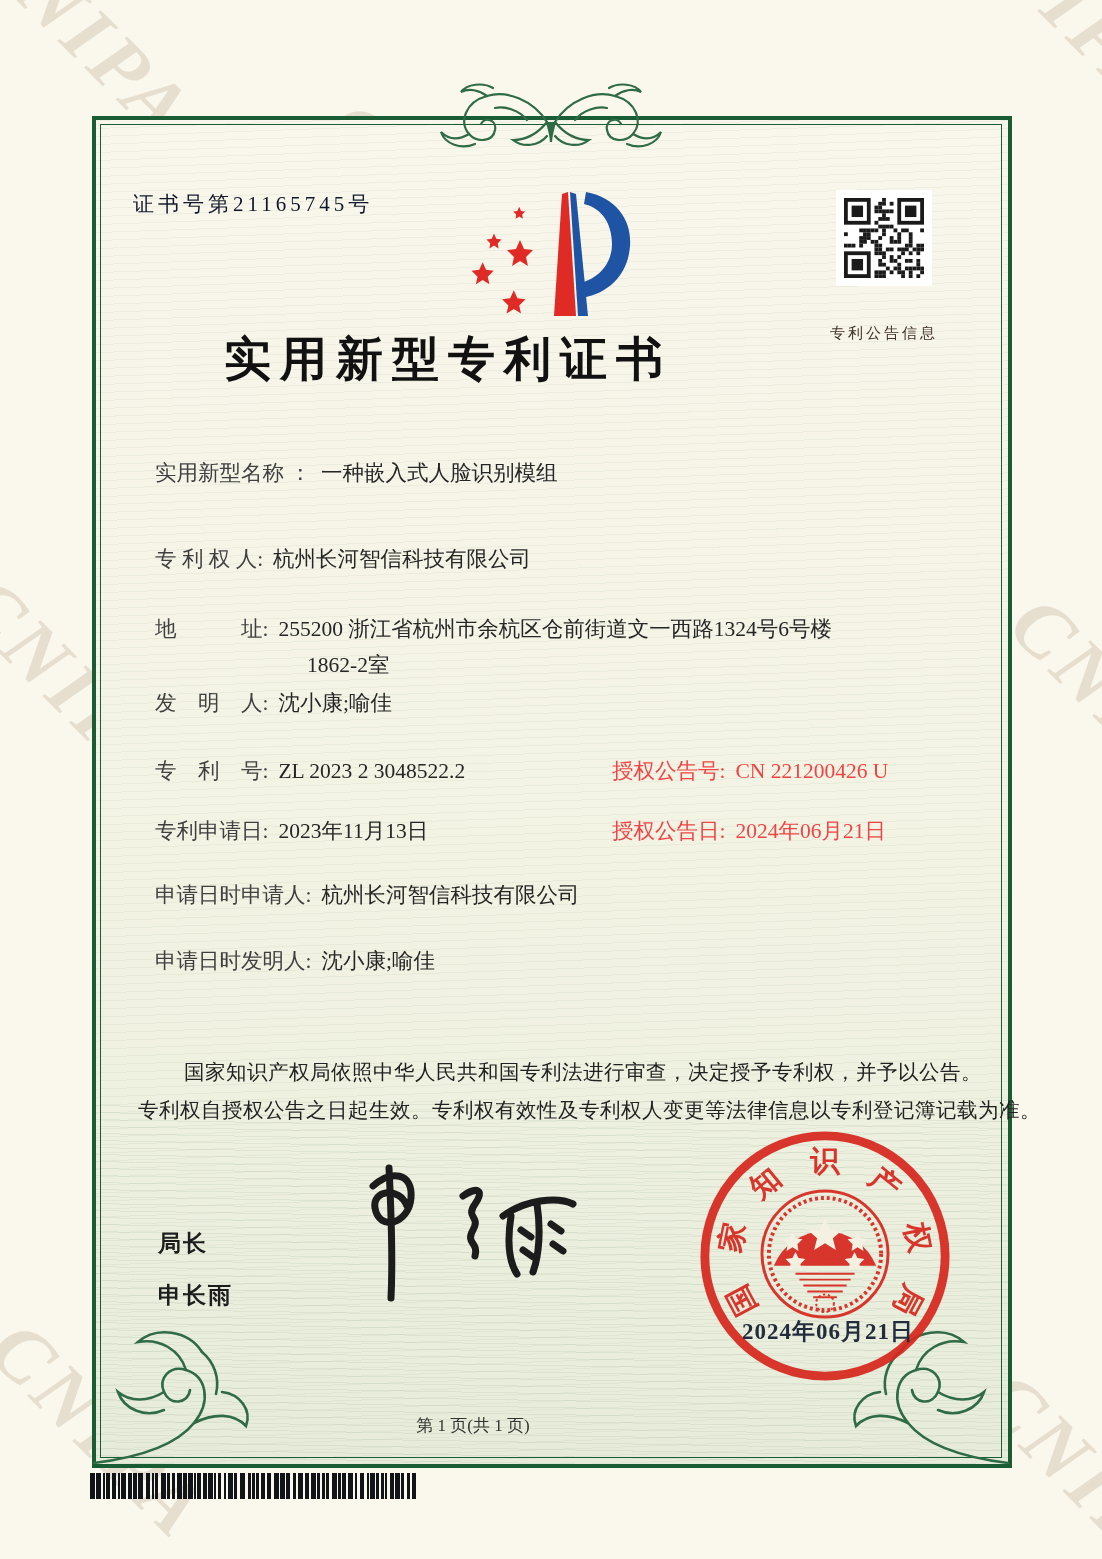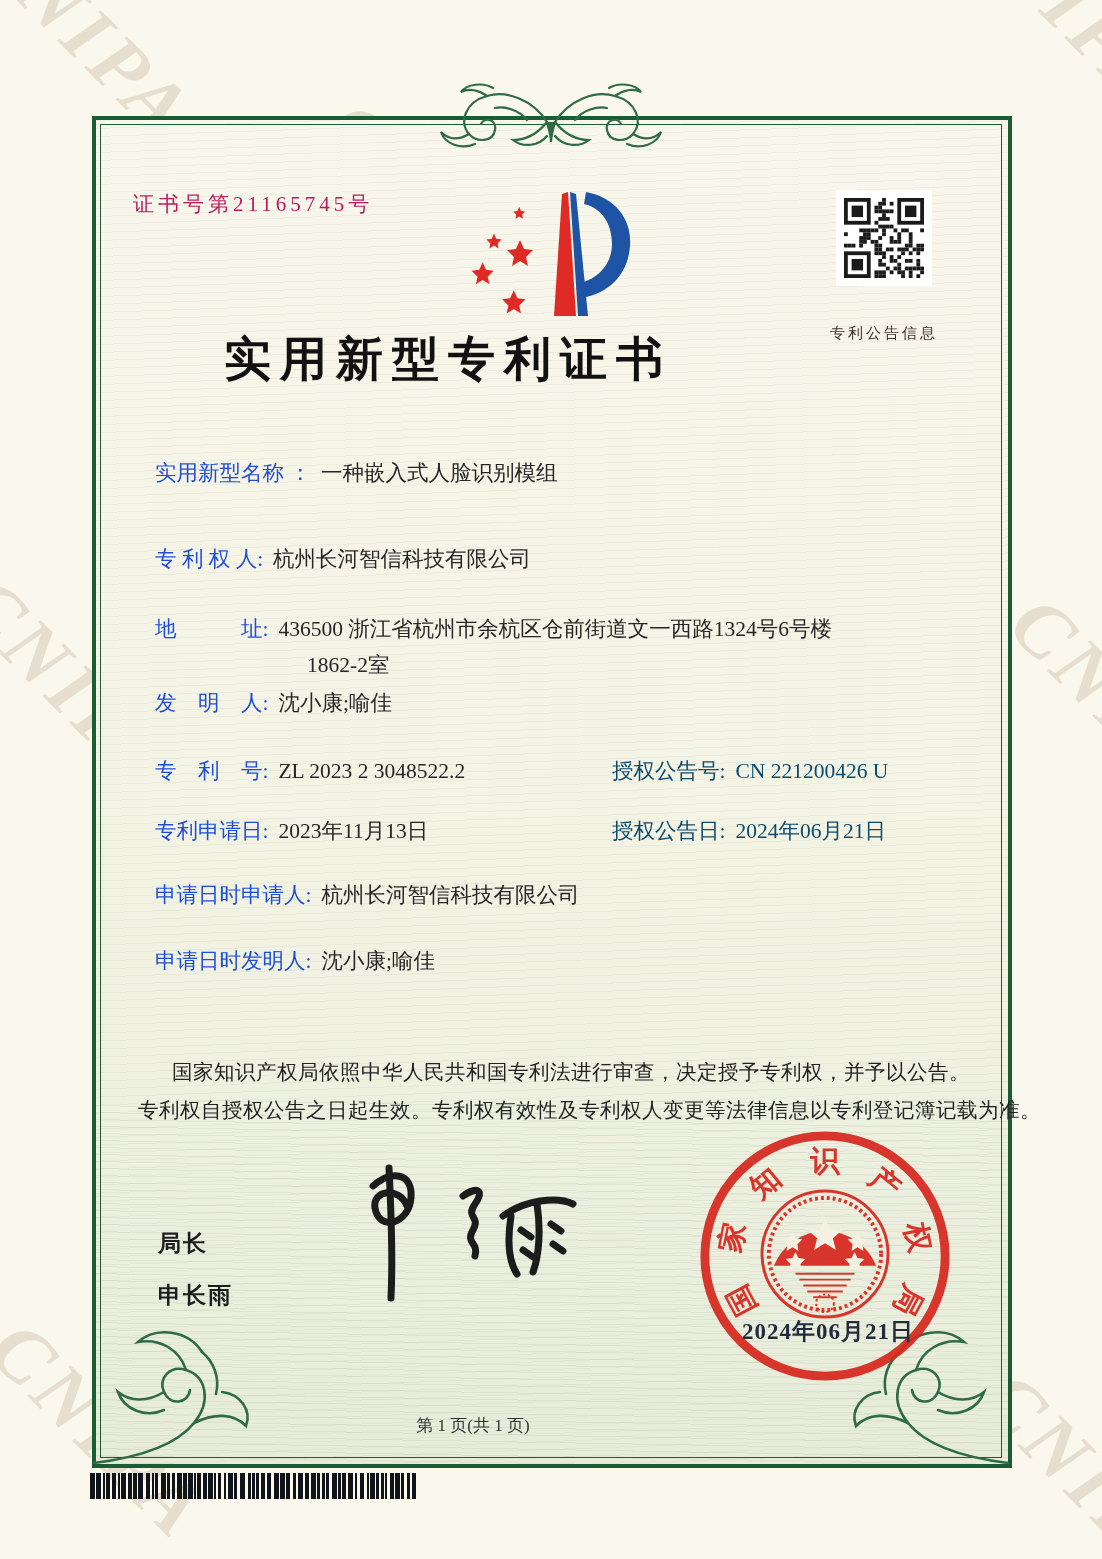--- a/index.html
+++ b/index.html
@@ -11,30 +11,30 @@
     background:
       repeating-linear-gradient(178deg, rgba(140,165,135,0.10) 0 1px, rgba(0,0,0,0) 1px 8px),
       linear-gradient(#f9f6eb 0%, #f3f3e4 55%, #e7ecda 100%);}
   .inner-bg-lower{left:96px;top:1100px;width:912px;height:364px;
     background:repeating-linear-gradient(181deg, rgba(125,155,125,0.12) 0 1px, rgba(0,0,0,0) 1px 7px);}
   .frame{left:92px;top:116px;width:912px;height:1344px;border:4px solid #1a5c34;}
   .frame-inner{left:100px;top:124px;width:900px;height:1332px;border:1px solid #1a5c34;}
   .watermark{font-family:"Liberation Serif",serif;font-weight:bold;font-style:italic;
     font-size:80px;color:rgba(160,142,104,0.22);transform:rotate(45deg);letter-spacing:6px;
     white-space:nowrap;pointer-events:none;}
-  .cert-no{left:133px;top:190px;font-size:21px;color:#be185d;letter-spacing:4px;}
+  .cert-no{left:133px;top:190px;font-size:21px;color:#0f172a;letter-spacing:4px;}
   .doc-title{left:0;top:328px;width:896px;text-align:center;font-size:47px;font-weight:bold;
     color:#111;letter-spacing:9px;}
   .qr-box{left:836px;top:190px;width:96px;height:96px;background:#ffffff;}
   .qr-label{left:806px;top:300px;width:156px;text-align:center;font-size:15px;
     letter-spacing:3px;color:#42332a;margin-top:24px;}
   .row{left:155px;font-size:21.5px;color:#262626;white-space:nowrap;}
-  .row .lbl{color:#1d4ed8;}
+  .row .lbl{color:#404040;}
   .row .val{margin-left:10px;}
-  .rowR{left:612px;font-size:21.5px;color:#0c4a6e;white-space:nowrap;}
+  .rowR{left:612px;font-size:21.5px;color:#ef4444;white-space:nowrap;}
   .addr2{left:307px;font-size:21.5px;color:#262626;}
   .legal{font-size:20.5px;color:#222;letter-spacing:0.5px;white-space:nowrap;}
   .sig-title{left:158px;font-size:23px;font-family:"Liberation Sans",sans-serif;
     font-weight:600;color:#1d1d1d;letter-spacing:2px;}
   .seal-date{left:742px;top:1316px;width:200px;font-size:23px;color:#232c3c;
     font-weight:bold;letter-spacing:1px;}
   .footer-page{left:0;top:1414px;width:946px;text-align:center;font-size:17px;color:#333;}
 </style>
 </head>
 <body>
@@ -238,21 +238,21 @@
 
 <div class="abs doc-title">实用新型专利证书</div>
 
 <div class="abs row" style="top:458px">
   <span class="lbl">实用新型名称 ：</span><span class="val">一种嵌入式人脸识别模组</span>
 </div>
 <div class="abs row" style="top:544px">
   <span class="lbl">专 利 权 人:</span><span class="val">杭州长河智信科技有限公司</span>
 </div>
 <div class="abs row" style="top:614px">
-  <span class="lbl">地　　　址:</span><span class="val">436500 浙江省杭州市余杭区仓前街道文一西路1324号6号楼</span>
+  <span class="lbl">地　　　址:</span><span class="val">255200 浙江省杭州市余杭区仓前街道文一西路1324号6号楼</span>
 </div>
 <div class="abs addr2" style="top:650px">1862-2室</div>
 <div class="abs row" style="top:688px">
   <span class="lbl">发　明　人:</span><span class="val">沈小康;喻佳</span>
 </div>
 <div class="abs row" style="top:756px">
   <span class="lbl">专　利　号:</span><span class="val">ZL 2023 2 3048522.2</span>
 </div>
 <div class="abs rowR" style="top:756px">
   <span class="lbl">授权公告号:</span><span class="val" style="margin-left:10px">CN 221200426 U</span>
@@ -263,21 +263,21 @@
 <div class="abs rowR" style="top:816px">
   <span class="lbl">授权公告日:</span><span class="val" style="margin-left:10px">2024年06月21日</span>
 </div>
 <div class="abs row" style="top:880px">
   <span class="lbl">申请日时申请人:</span><span class="val">杭州长河智信科技有限公司</span>
 </div>
 <div class="abs row" style="top:946px">
   <span class="lbl">申请日时发明人:</span><span class="val">沈小康;喻佳</span>
 </div>
 
-<div class="abs legal" style="left:172px;top:1058px">国家知识产权局依照中华人民共和国专利法进行审查，决定授予专利权，并予以公告。</div>
+<div class="abs legal" style="left:184px;top:1058px">国家知识产权局依照中华人民共和国专利法进行审查，决定授予专利权，并予以公告。</div>
 <div class="abs legal" style="left:138px;top:1096px">专利权自授权公告之日起生效。专利权有效性及专利权人变更等法律信息以专利登记簿记载为准。</div>
 
 <div class="abs sig-title" style="top:1228px">局长</div>
 <div class="abs sig-title" style="top:1280px">申长雨</div>
 
 <svg class="abs" style="left:315px;top:1158px" width="270" height="155" viewBox="0 0 270 155">
   <g stroke="#1c1c1c" fill="none" stroke-width="7" stroke-linecap="round" stroke-linejoin="round">
     <path d="M58,28 C76,12 98,14 96,40 C94,66 64,74 60,50 C57,32 84,28 92,48"></path>
     <path d="M74,10 C76,50 78,100 76,140"></path>
     <path d="M148,38 C162,28 170,32 160,46 C150,60 166,58 158,72 C150,86 164,84 160,98"></path>

